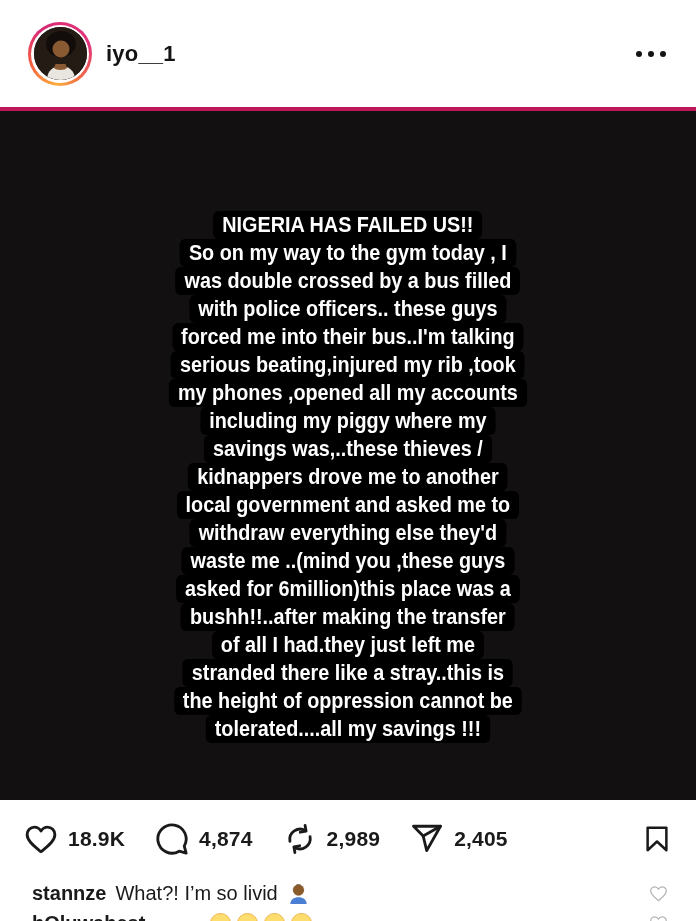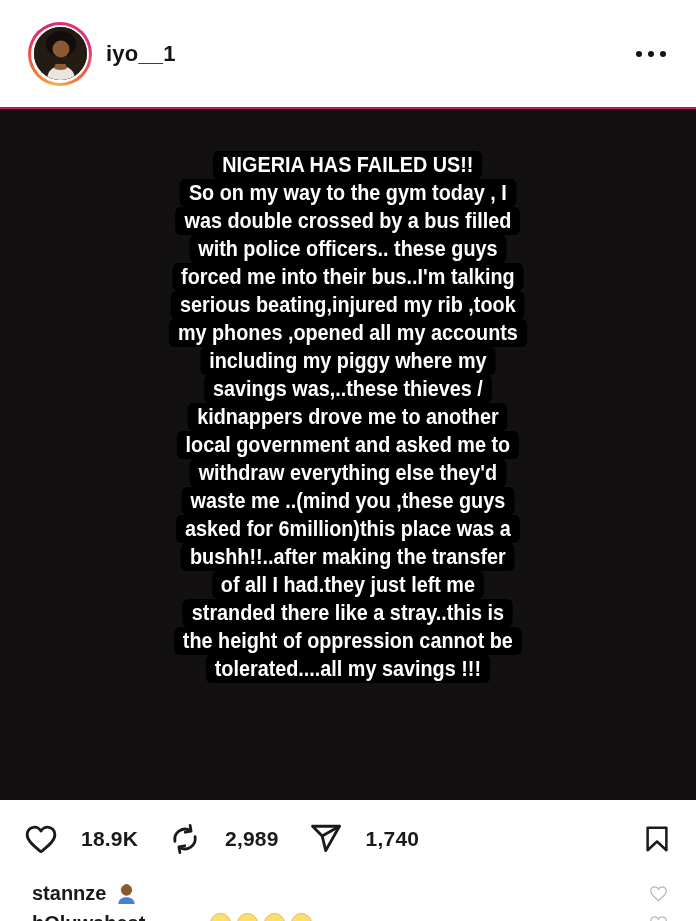--- a/index.html
+++ b/index.html
@@ -13,29 +13,29 @@
                 #fbae3c 185deg, #f56040 250deg, #d62976 320deg, #de2f75 360deg); }
   .avatar-white { width:100%; height:100%; border-radius:50%; background:#fff; padding:2.5px; }
   .avatar { width:100%; height:100%; border-radius:50%; overflow:hidden; background:#241b15; }
   .username { margin-left:14px; font-size:22px; font-weight:700; color:#141414; letter-spacing:.2px; }
   .more { position:absolute; right:24px; top:50%; transform:translateY(-50%);
           display:flex; gap:6px; cursor:pointer; padding:6px; }
   .more .dot { width:6px; height:6px; border-radius:50%; background:#141414; }
 
   
   .post-image { height:693px; background:#121010; display:flex; justify-content:center;
-                padding-top:42px; border-top:2px solid #be185d; }
+                padding-top:42px; border-top:4px solid #be185d;align-items:center; }
   .story-lines { display:flex; flex-direction:column; align-items:center;
                  transform:scaleX(.9); transform-origin:50% 0; }
   .story-line { background:#000; color:#fff; font-size:22px; line-height:24px; font-weight:700;
                 padding:2px 10px; border-radius:6px; white-space:nowrap; }
 
   
   .action-bar { height:78px; display:flex; align-items:center; padding:0 24px; gap:30px; position:relative; background:#fff; }
-  .action { display:flex; align-items:center; gap:23px; cursor:pointer; }
+  .action { display:flex; align-items:center; gap:10px; cursor:pointer; }
   .count { font-size:21px; font-weight:700; color:#1a1a1a; letter-spacing:.2px; }
   svg.icon { width:34px; height:34px; stroke:#1a1a1a; stroke-width:2; fill:none;
              stroke-linecap:round; stroke-linejoin:round; }
   .bookmark-btn { position:absolute; right:24px; cursor:pointer; display:flex; }
 
   
   .comment-row { display:flex; align-items:center; padding:0 32px; height:30px; position:relative;
                  font-size:20px; color:#1a1a1a; background:#fff; }
   .comment-user { font-weight:700; margin-right:9px; white-space:nowrap; }
   .comment-text { font-weight:400; margin-right:9px; white-space:nowrap; }
@@ -96,43 +96,50 @@
 
 <div class="action-bar">
   <div class="action">
     <svg class="icon" viewBox="0 0 24 24">
       <path d="M16.6 3.6c-1.9 0-3.6 1.1-4.6 2.8-1-1.7-2.7-2.8-4.6-2.8C4.5 3.6 2.2 5.9 2.2 8.8c0 4.6 5.2 8.3 9.8 12.2 4.6-3.9 9.8-7.6 9.8-12.2 0-2.9-2.3-5.2-5.2-5.2z"></path>
     </svg>
     <span class="count">18.9K</span>
   </div>
   <div class="action">
     <svg class="icon" viewBox="0 0 24 24">
+      <path d="M20.656 17.008a9.993 9.993 0 1 0-3.59 3.615L22 22z"></path>
+    </svg>
+    <span class="count">4,874</span>
+  </div>
+  <div class="action">
+    <svg class="icon" viewBox="0 0 24 24">
       <path d="M4.9 13.6a7.3 7.3 0 0 1 11-7.5"></path>
       <polyline points="15.6,2.4 16.3,6.5 12.2,7.2"></polyline>
       <path d="M19.1 10.4a7.3 7.3 0 0 1-11 7.5"></path>
       <polyline points="8.4,21.6 7.7,17.5 11.8,16.8"></polyline>
     </svg>
     <span class="count">2,989</span>
   </div>
   <div class="action">
     <svg class="icon" viewBox="0 0 24 24">
       <line x1="21.5" y1="3" x2="9.3" y2="9.9"></line>
       <polygon points="11.8,20.2 21.5,3 2.5,3 9.3,9.9 11.8,20.2"></polygon>
     </svg>
-    <span class="count">1,740</span>
+    <span class="count">2,405</span>
   </div>
   <div class="bookmark-btn">
     <svg class="icon" viewBox="0 0 24 24" style="width:30px;height:30px">
       <polygon points="19.5 21 12 14 4.5 21 4.5 3 19.5 3"></polygon>
     </svg>
   </div>
 </div>
 
 <div class="comment-row">
   <span class="comment-user">stannze</span>
+  <span class="comment-text">What?! I’m so livid</span>
   <span class="emoji">
     <svg viewBox="0 0 24 24" width="23" height="23">
       <circle cx="12" cy="8.5" r="5.8" fill="#8a5a2b"></circle>
       <path d="M5.9 8.5a6.1 6.1 0 0 1 12.2 0c0-2.2-1-5.6-6.1-5.6S5.9 6.3 5.9 8.5z" fill="#2e2019"></path>
       <path d="M3.5 23c0-4.6 3.7-7.2 8.5-7.2s8.5 2.6 8.5 7.2z" fill="#4a7fd4"></path>
     </svg>
   </span>
   <svg class="small-heart" viewBox="0 0 24 24">
     <path d="M16.6 3.6c-1.9 0-3.6 1.1-4.6 2.8-1-1.7-2.7-2.8-4.6-2.8C4.5 3.6 2.2 5.9 2.2 8.8c0 4.6 5.2 8.3 9.8 12.2 4.6-3.9 9.8-7.6 9.8-12.2 0-2.9-2.3-5.2-5.2-5.2z"></path>
   </svg>

